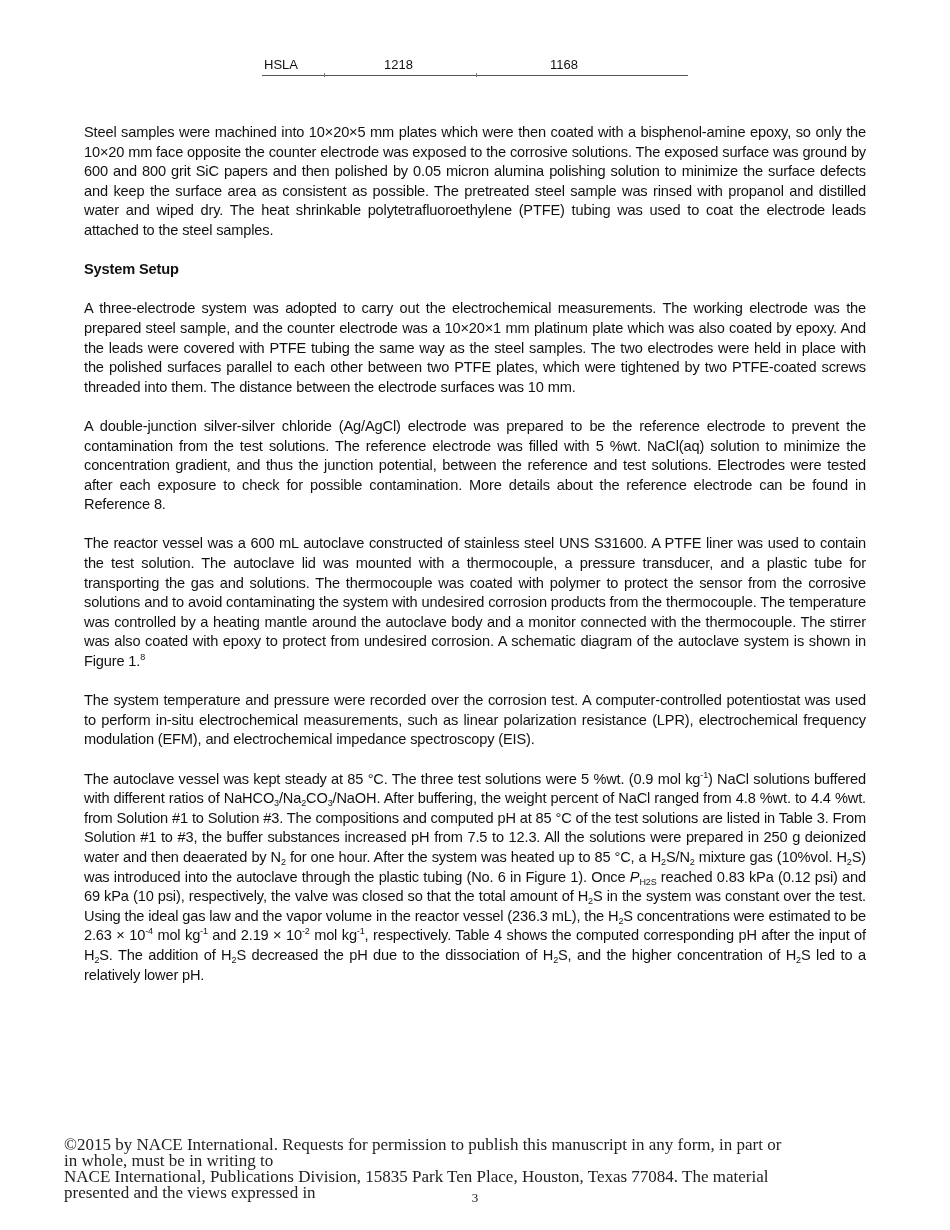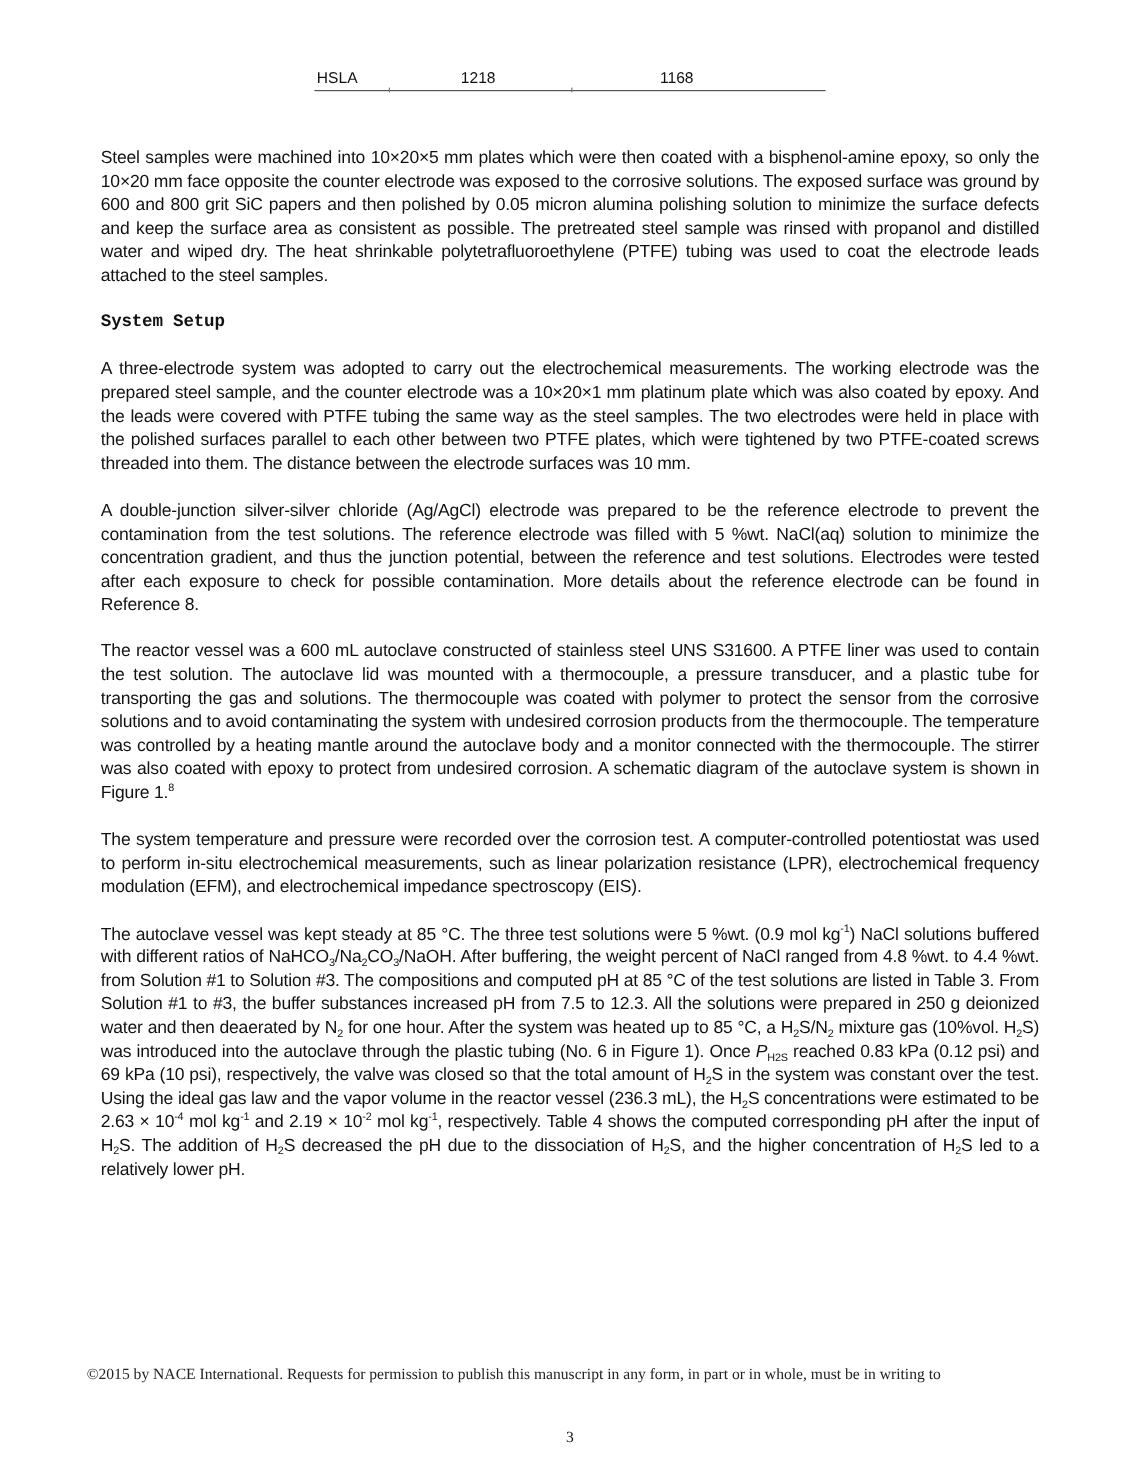--- a/index.html
+++ b/index.html
@@ -3,25 +3,25 @@
 <meta charset="utf-8">
 <style>
   html, body { margin: 0; padding: 0; background: #ffffff; }
   body { width: 950px; height: 1230px; position: relative; overflow: hidden; color: #111; }
   .page { position: absolute; left: 0; top: 0; width: 950px; height: 1230px; padding-left: 35px; }
   .table-frag { position: absolute; left: 262px; top: 57px; width: 426px; height: 18px; border-bottom: 1.5px solid #555; font-family: "Liberation Sans", sans-serif; font-size: 13px; }
   .table-frag span { position: absolute; top: 0; }
   .table-frag .sep { position: absolute; bottom: -2px; width: 1px; height: 4px; background: #777; }
   .body-text { position: absolute; left: 84px; width: 782px; font-family: "Liberation Sans", sans-serif; font-size: 14.6px; line-height: 19.6px; text-align: justify; letter-spacing: -0.15px; }
   .body-text p { margin: 0 0 19.6px 0; }
-  .heading { font-weight: bold; font-family: Liberation Mono, monospace; }
+  .heading { font-weight: bold; }
   sup, sub { font-size: 9px; line-height: 0; }
   sup { vertical-align: 6px; }
   sub { vertical-align: -3px; }
-  .footer { position: absolute; left: 64px; top: 1137px; width: 720px; font-family: "Liberation Serif", serif; font-size: 13px; line-height: 16px; color: #222; text-align: right; }
+  .footer { position: absolute; left: 64px; top: 1137px; width: 720px; font-family: "Liberation Serif", serif; font-size: 17px; line-height: 16px; color: #222; }
   .page-num { position: absolute; left: 0; width: 950px; top: 1190px; text-align: center; font-family: "Liberation Serif", serif; font-size: 13px; }
   em { font-style: italic; }
 </style>
 </head>
 <body>
 
 <div class="page">
 
   <div class="table-frag">
     <span style="left:2px">HSLA</span>
@@ -36,15 +36,16 @@
     <p class="heading">System Setup</p>
     <p>A three-electrode system was adopted to carry out the electrochemical measurements. The working electrode was the prepared steel sample, and the counter electrode was a 10×20×1 mm platinum plate which was also coated by epoxy. And the leads were covered with PTFE tubing the same way as the steel samples. The two electrodes were held in place with the polished surfaces parallel to each other between two PTFE plates, which were tightened by two PTFE-coated screws threaded into them. The distance between the electrode surfaces was 10 mm.</p>
     <p>A double-junction silver-silver chloride (Ag/AgCl) electrode was prepared to be the reference electrode to prevent the contamination from the test solutions. The reference electrode was filled with 5 %wt. NaCl(aq) solution to minimize the concentration gradient, and thus the junction potential, between the reference and test solutions. Electrodes were tested after each exposure to check for possible contamination. More details about the reference electrode can be found in Reference 8.</p>
     <p><span>The reactor vessel was a 600 mL autoclave constructed of stainless steel UNS S31600. A PTFE liner was used to contain the test solution. The autoclave lid was mounted with a thermocouple, a pressure transducer, and a plastic tube for transporting the gas and solutions. The thermocouple was coated with polymer to protect the sensor from the corrosive solutions and to avoid contaminating the system with undesired corrosion products from the thermocouple. The temperature was controlled by a heating mantle around the autoclave body and a monitor connected with the thermocouple. The stirrer was also coated with epoxy to protect from undesired corrosion. A schematic diagram of the autoclave system is shown in Figure 1.</span><sup>8</sup></p>
     <p>The system temperature and pressure were recorded over the corrosion test. A computer-controlled potentiostat was used to perform in-situ electrochemical measurements, such as linear polarization resistance (LPR), electrochemical frequency modulation (EFM), and electrochemical impedance spectroscopy (EIS).</p>
     <p><span>The autoclave vessel was kept steady at 85 °C. The three test solutions were 5 %wt. (0.9 mol kg</span><sup>-1</sup><span>) NaCl solutions buffered with different ratios of NaHCO</span><sub>3</sub><span>/Na</span><sub>2</sub><span>CO</span><sub>3</sub><span>/NaOH. After buffering, the weight percent of NaCl ranged from 4.8 %wt. to 4.4 %wt. from Solution #1 to Solution #3. The compositions and computed pH at 85 °C of the test solutions are listed in Table 3. From Solution #1 to #3, the buffer substances increased pH from 7.5 to 12.3. All the solutions were prepared in 250 g deionized water and then deaerated by N</span><sub>2</sub><span> for one hour. After the system was heated up to 85 °C, a H</span><sub>2</sub><span>S/N</span><sub>2</sub><span> mixture gas (10%vol. H</span><sub>2</sub><span>S) was introduced into the autoclave through the plastic tubing (No. 6 in Figure 1). Once </span><em>P</em><sub>H2S</sub><span> reached 0.83 kPa (0.12 psi) and 69 kPa (10 psi), respectively, the valve was closed so that the total amount of H</span><sub>2</sub><span>S in the system was constant over the test. Using the ideal gas law and the vapor volume in the reactor vessel (236.3 mL), the H</span><sub>2</sub><span>S concentrations were estimated to be 2.63 × 10</span><sup>-4</sup><span> mol kg</span><sup>-1</sup><span> and 2.19 ×  10</span><sup>-2</sup><span> mol kg</span><sup>-1</sup><span>, respectively. Table 4 shows the computed corresponding pH after the input of H</span><sub>2</sub><span>S. The addition of H</span><sub>2</sub><span>S decreased the pH due to the dissociation of H</span><sub>2</sub><span>S, and the higher concentration of H</span><sub>2</sub><span>S led to a relatively lower pH.</span></p>
   </div>
 
   <div class="footer">
     <div>©2015 by NACE International. Requests for permission to publish this manuscript in any form, in part or in whole, must be in writing to</div>
+    <div>NACE International, Publications Division, 15835 Park Ten Place, Houston, Texas 77084. The material presented and the views expressed in</div>
   </div>
   <div class="page-num">3</div>
 </div>
 
 </body></html>

